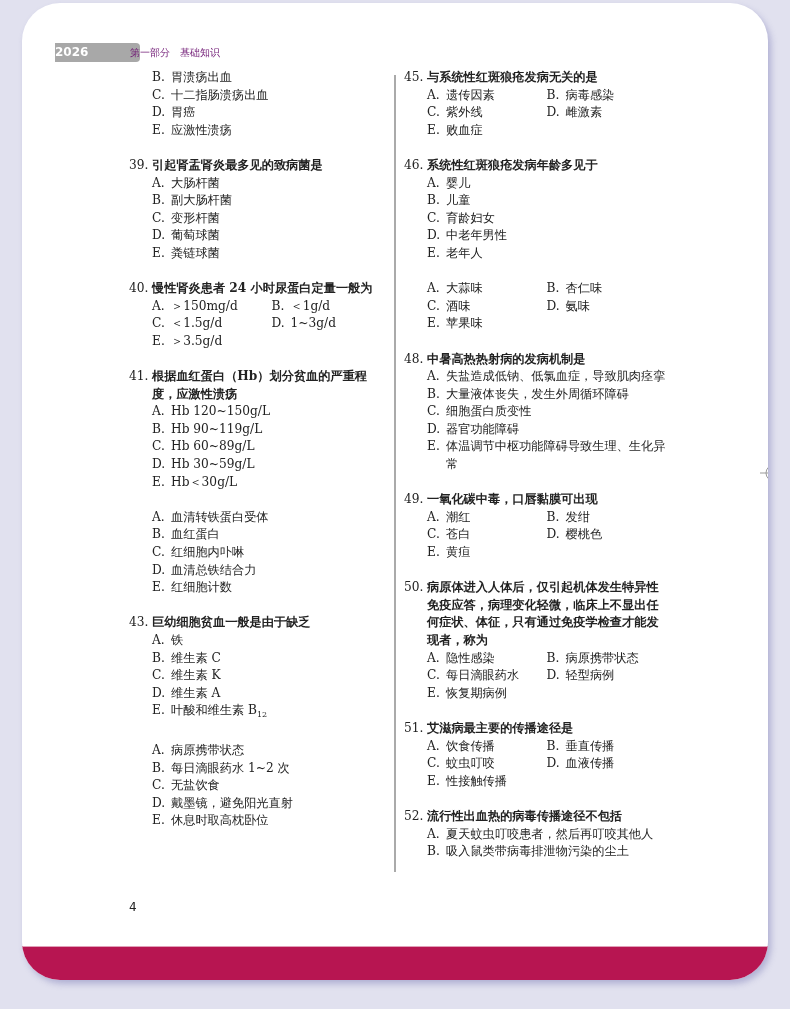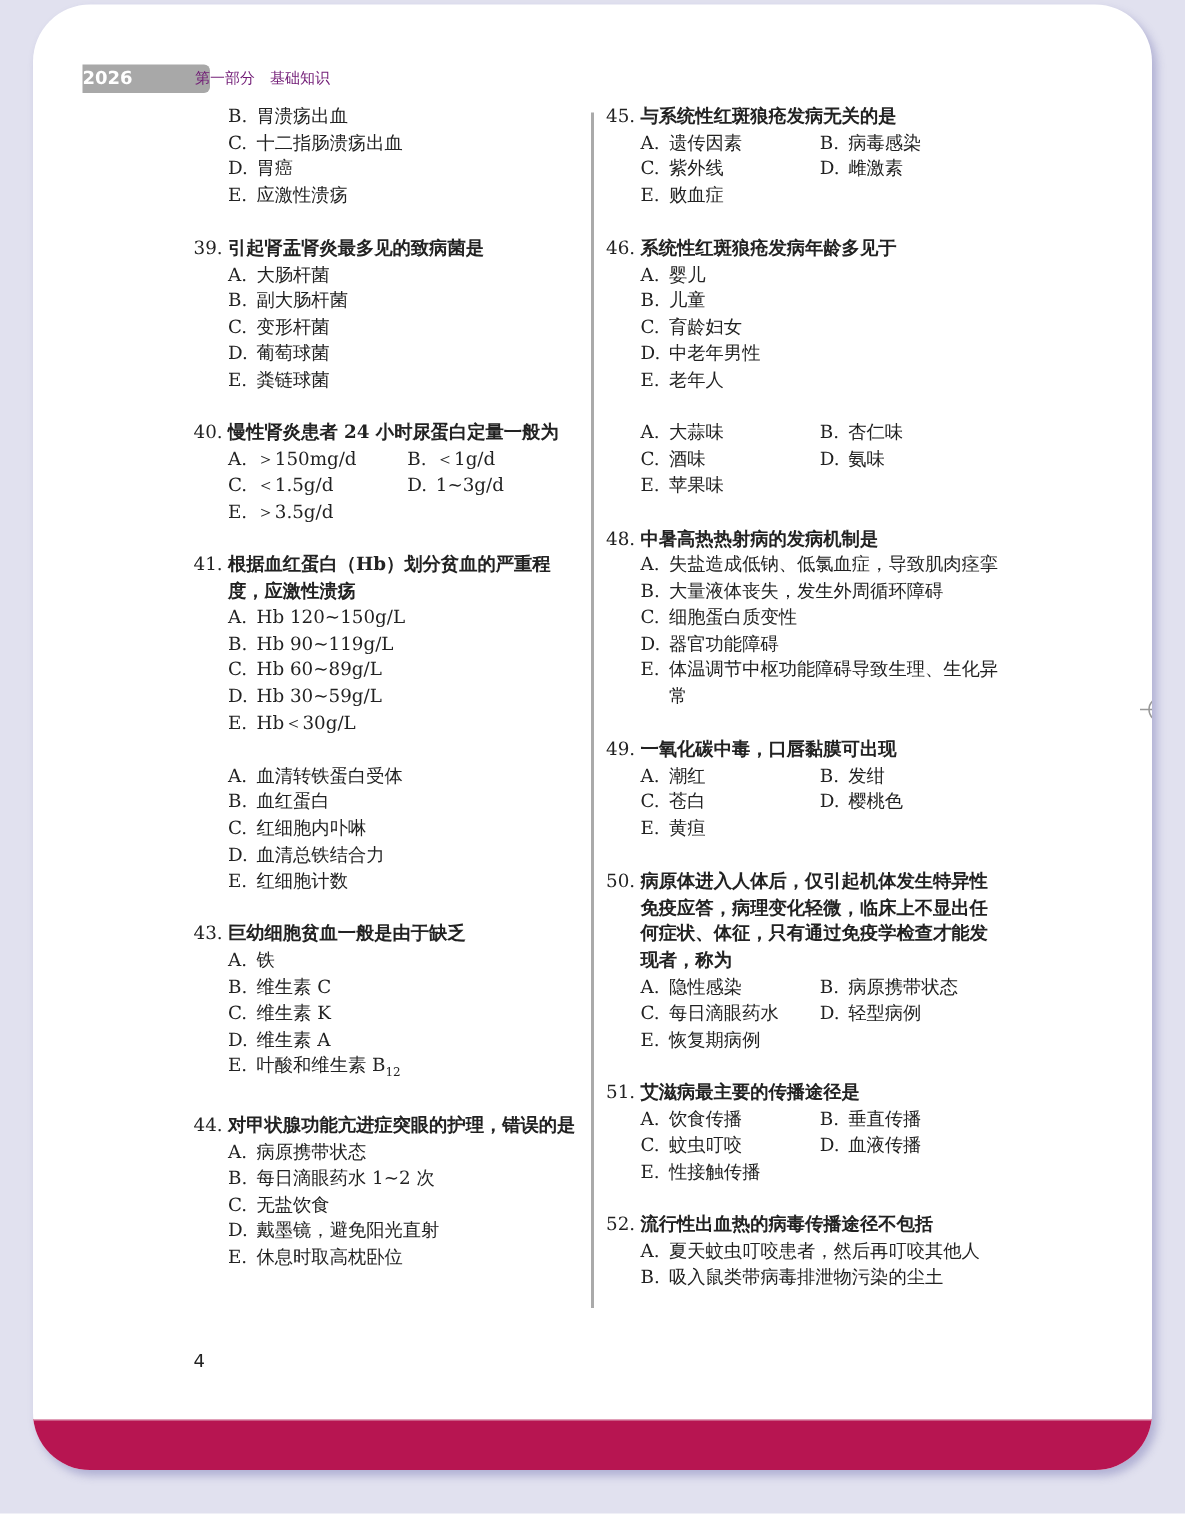--- a/index.html
+++ b/index.html
@@ -188,24 +188,20 @@
             <span class="opt-letter">D.</span>
             <span class="opt-text"><span>维生素 A</span></span>
           </div>
           <div class="opt">
             <span class="opt-letter">E.</span>
             <span class="opt-text"><span>叶酸和维生素 B</span><sub>12</sub></span>
           </div>
         </div>
       </div>
       <div class="q">
-        <div class="q-head">
-          <span class="q-num">44.</span>
-          <span class="q-text">对甲状腺功能亢进症突眼的护理，错误的是</span>
-        </div>
         <div class="opts">
           <div class="opt">
             <span class="opt-letter">A.</span>
             <span class="opt-text"><span>病原携带状态</span></span>
           </div>
           <div class="opt">
             <span class="opt-letter">B.</span>
             <span class="opt-text"><span>每日滴眼药水 1~2 次</span></span>
           </div>
           <div class="opt">

